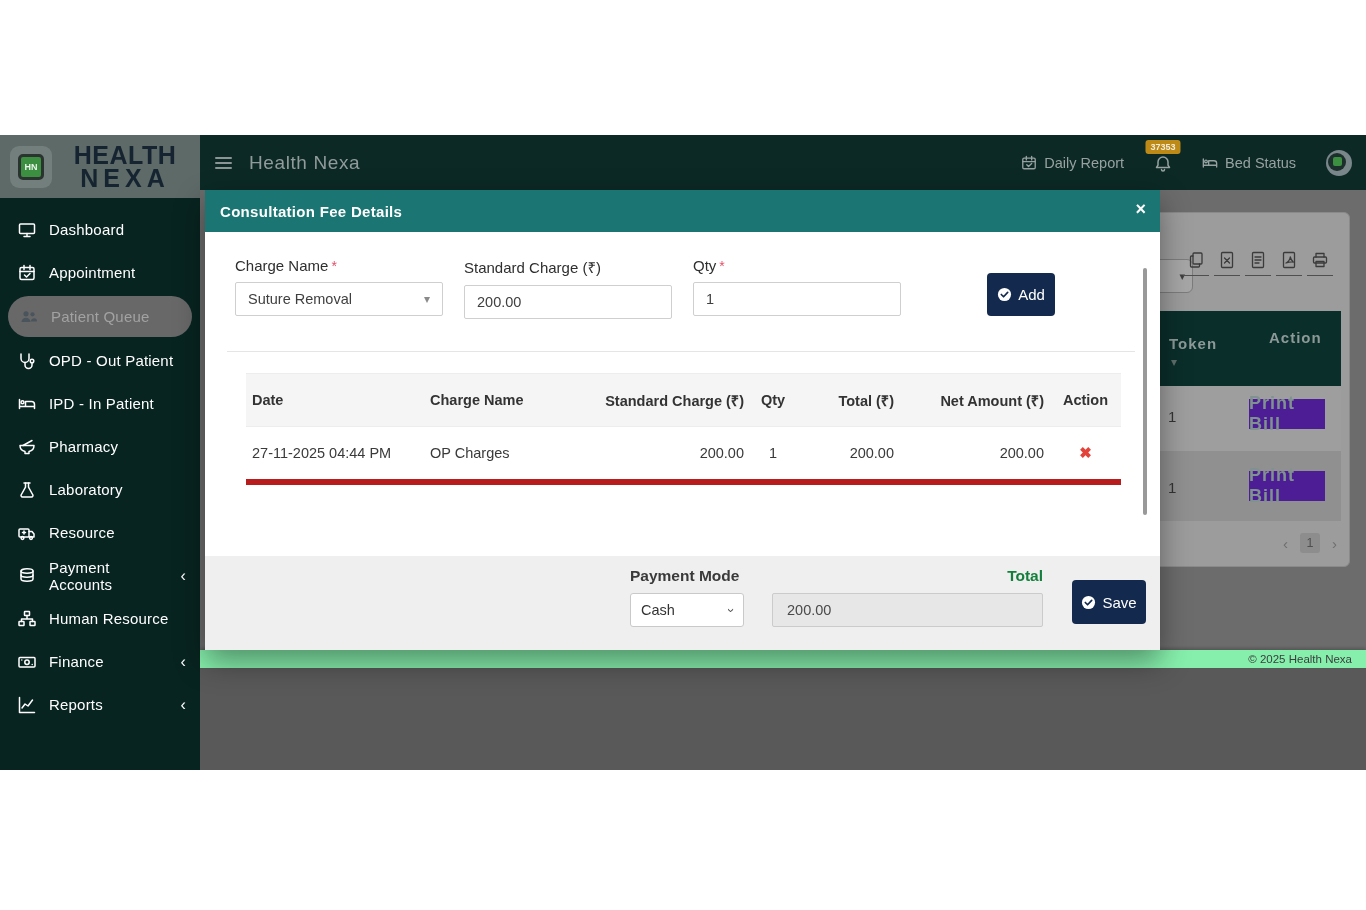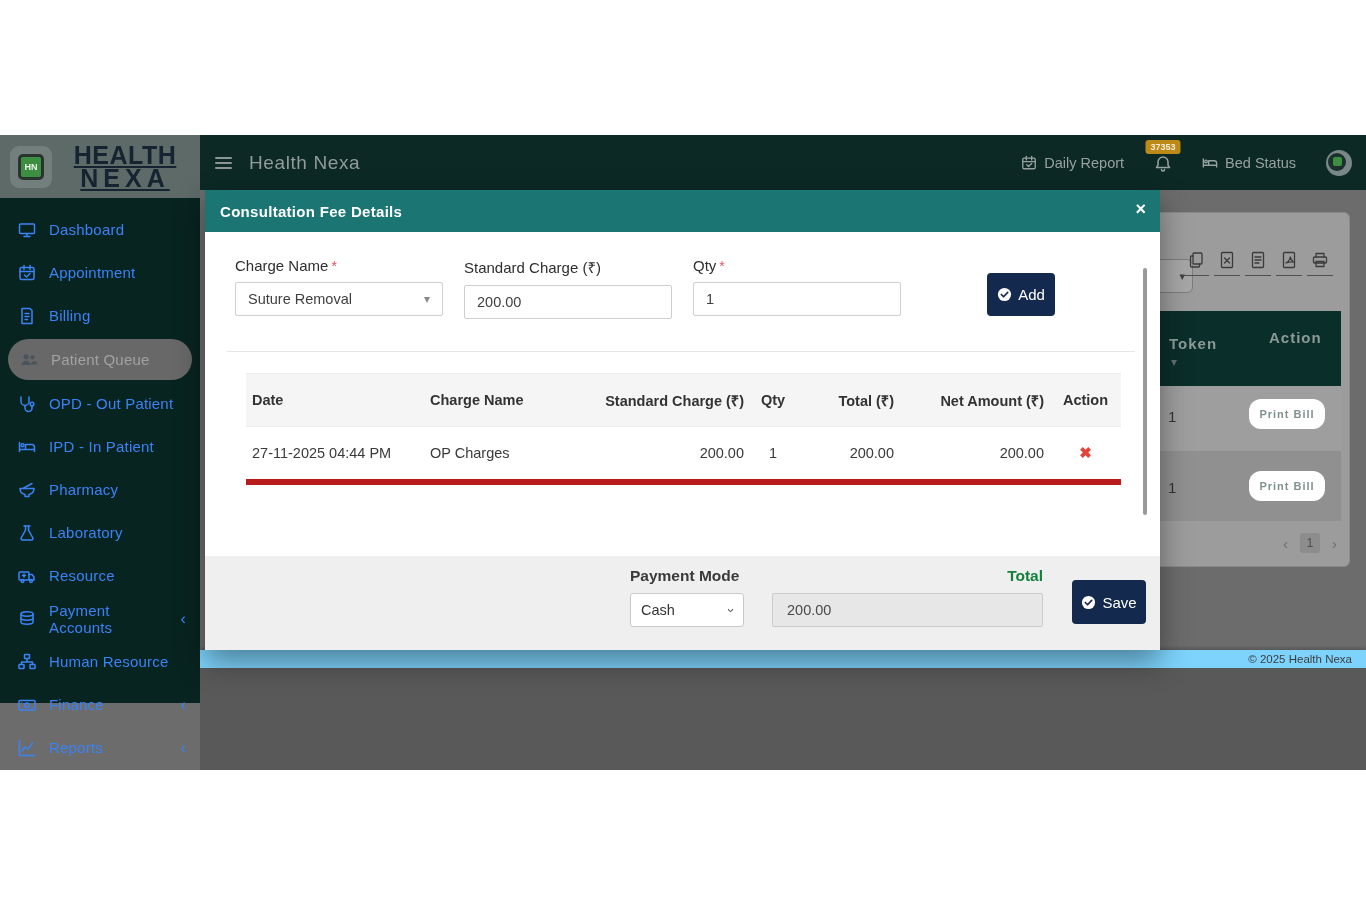--- a/index.html
+++ b/index.html
@@ -2,30 +2,30 @@
 <html><head>
 <meta charset="utf-8">
 <style>
   * { box-sizing: border-box; }
   body { margin: 0; background: #fff; }
   .canvas { position: relative; width: 1366px; height: 910px; background: #fff;
             font-family: "Liberation Sans", sans-serif; overflow: hidden; }
   .app { position: absolute; left: 0; top: 135px; width: 1366px; height: 635px; background: #6c6c6c; }
 
   
-  .sidebar { position: absolute; left: 0; top: 0; width: 200px; height: 568px; background: #082420; z-index: 3; }
+  .sidebar { position: absolute; left: 0; top: 0; width: 200px; height: 635px; background: #082420; z-index: 3; }
   .logo-band { height: 63px; background: #5d6a67; display: flex; align-items: center; gap: 8px; padding: 0 10px; }
   .chip { width: 42px; height: 42px; border-radius: 9px; background: #737f7c; display: flex; align-items: center; justify-content: center; flex: 0 0 42px; }
   .chip-inner { width: 26px; height: 26px; background: #3c8f41; border: 3px solid #2a332f; border-radius: 5px;
                 color: #eef5ee; font-size: 9px; font-weight: bold; display: flex; align-items: center; justify-content: center; }
-  .logo-text { color: #152430; font-weight: 800; font-size: 25px; line-height: 0.9; letter-spacing: 0.5px; text-align: center; flex: 1; text-decoration: underline; }
+  .logo-text { color: #152430; font-weight: 800; font-size: 25px; line-height: 0.9; letter-spacing: 0.5px; text-align: center; flex: 1; }
   .logo-text .l2 { letter-spacing: 5px; }
   .menu { padding-top: 10px; }
   .menu-item { height: 43px; display: flex; align-items: center; gap: 13px; padding: 0 14px 0 18px;
-               color: #3b82f6; font-size: 15px; letter-spacing: 0.2px; cursor: pointer; }
+               color: #ffffff; font-size: 15px; letter-spacing: 0.2px; cursor: pointer; }
   .menu-item .mi-icon { width: 18px; height: 18px; flex: 0 0 18px; display: flex; align-items: center; justify-content: center; }
   .menu-item .mi-icon svg { width: 18px; height: 18px; stroke: currentColor; fill: none; stroke-width: 1.5; stroke-linecap: round; stroke-linejoin: round; }
   .menu-item .mi-icon svg.filled { fill: currentColor; stroke: none; }
   .menu-item.active { background: #686868; border-radius: 24px; margin: 2px 8px; height: 41px; padding-left: 12px; color: #a2a2a2; }
   .menu-item.active .mi-icon { color: #4a545c; }
   .menu-item .chev { margin-left: auto; font-size: 16px; line-height: 1; }
 
   
   .navbar { position: absolute; left: 200px; top: 0; width: 1166px; height: 55px; background: #0c2925;
             display: flex; align-items: center; z-index: 1; }
@@ -55,31 +55,31 @@
   .exp { width: 26px; padding-bottom: 6px; border-bottom: 1px solid #4f4f4f; display: flex; justify-content: center; cursor: pointer; }
   .exp svg { width: 18px; height: 18px; stroke: #3b3b3b; fill: none; stroke-width: 1.3; stroke-linecap: round; stroke-linejoin: round; }
   .bg-thead { position: absolute; left: 0; top: 98px; width: 1124px; height: 75px; background: #0a2e2a; color: #8c9997; }
   .bg-th-token { position: absolute; left: 952px; top: 18px; font-size: 15px; letter-spacing: 1px; font-weight: 600; margin-top: 6px; }
   .bg-th-action { position: absolute; left: 1052px; top: 18px; font-size: 15px; letter-spacing: 1px; font-weight: 600; }
   .sort-caret { position: absolute; left: 954px; top: 44px; color: #5f6f6c; font-size: 12px; }
   .bg-row { position: absolute; left: 0; width: 1124px; }
   .bg-row1 { top: 173px; height: 65px; background: #9e9e9e; }
   .bg-row2 { top: 238px; height: 70px; background: #909090; }
   .bg-token { position: absolute; left: 951px; color: #343434; font-size: 15px; }
-  .print-btn { position: absolute; left: 1032px; width: 76px; height: 30px; background: #ffffff; border-radius: 12px;
-               color: #80928f; font-size: 11px; font-weight: bold; letter-spacing: 1px;
+  .print-btn { position: absolute; left: 1032px; width: 76px; height: 30px; background: #4c1d95; border-radius: 0;
+               color: #80928f; font-size: 18px; font-weight: bold; letter-spacing: 1px;
                display: flex; align-items: center; justify-content: center; cursor: pointer; }
   .pagination { position: absolute; left: 1066px; top: 320px; display: flex; align-items: center; gap: 12px;
                 color: #6e6e6e; font-size: 15px; }
   .page-arrow { cursor: pointer; }
   .page-box { width: 20px; height: 20px; background: #8d8d8d; color: #4f4f4f; display: flex; align-items: center;
               justify-content: center; border-radius: 3px; font-size: 12.5px; cursor: pointer; }
 
   
-  .copyright-strip { position: absolute; left: 200px; top: 515px; width: 1166px; height: 18px; background: #7dd3fc;
+  .copyright-strip { position: absolute; left: 200px; top: 515px; width: 1166px; height: 18px; background: #86efac;
                      display: flex; align-items: center; justify-content: flex-end; padding-right: 14px;
                      font-size: 11.5px; color: #3d3d3d; z-index: 2; box-shadow: 0 -2px 3px rgba(0,0,0,0.2); }
   .bottom-band { position: absolute; left: 200px; top: 533px; width: 1166px; height: 102px; background: #595959; }
 
   
   .modal { position: absolute; left: 205px; top: 55px; width: 955px; height: 460px; background: #fff; z-index: 5;
            box-shadow: 0 12px 28px rgba(0,0,0,0.4); }
   .modal-header { height: 42px; background: #1b7573; display: flex; align-items: center; padding: 0 15px; position: relative; }
   .modal-title { color: #fff; font-size: 15px; font-weight: 600; letter-spacing: 0.3px; }
   .modal-close { position: absolute; right: 14px; top: 10px; color: #fff; font-size: 18px; font-weight: bold; cursor: pointer; line-height: 1; }
@@ -187,29 +187,20 @@
         </div>
         <div class="menu-item">
           <span class="mi-icon">
               <svg viewBox="0 0 18 18">
                 <rect x="2" y="3.5" width="14" height="12" rx="1.5"></rect>
                 <path d="M2 7.5h14M6 1.5v4M12 1.5v4M6.5 11l2 2 3.5-3.5"></path>
               </svg>
             </span>
           <span>Appointment</span>
         </div>
-        <div class="menu-item">
-          <span class="mi-icon">
-              <svg viewBox="0 0 18 18">
-                <path d="M4 1.5h8l2 2v13H4z"></path>
-                <path d="M7 6.5h4M7 9.5h4M7 12.5h2.5"></path>
-              </svg>
-            </span>
-          <span>Billing</span>
-        </div>
         <div class="menu-item active">
           <span class="mi-icon">
               <svg class="filled" viewBox="0 0 18 18">
                 <circle cx="6" cy="5.8" r="2.6"></circle>
                 <circle cx="12.5" cy="6.3" r="2.1"></circle>
                 <path d="M1.5 14c0-2.6 2-4.2 4.5-4.2s4.5 1.6 4.5 4.2z"></path>
                 <path d="M10.8 13.5c.3-2 1.6-3.2 3.4-3.2 1.7 0 2.8 1.2 2.8 3.2z"></path>
               </svg>
             </span>
           <span>Patient Queue</span>

